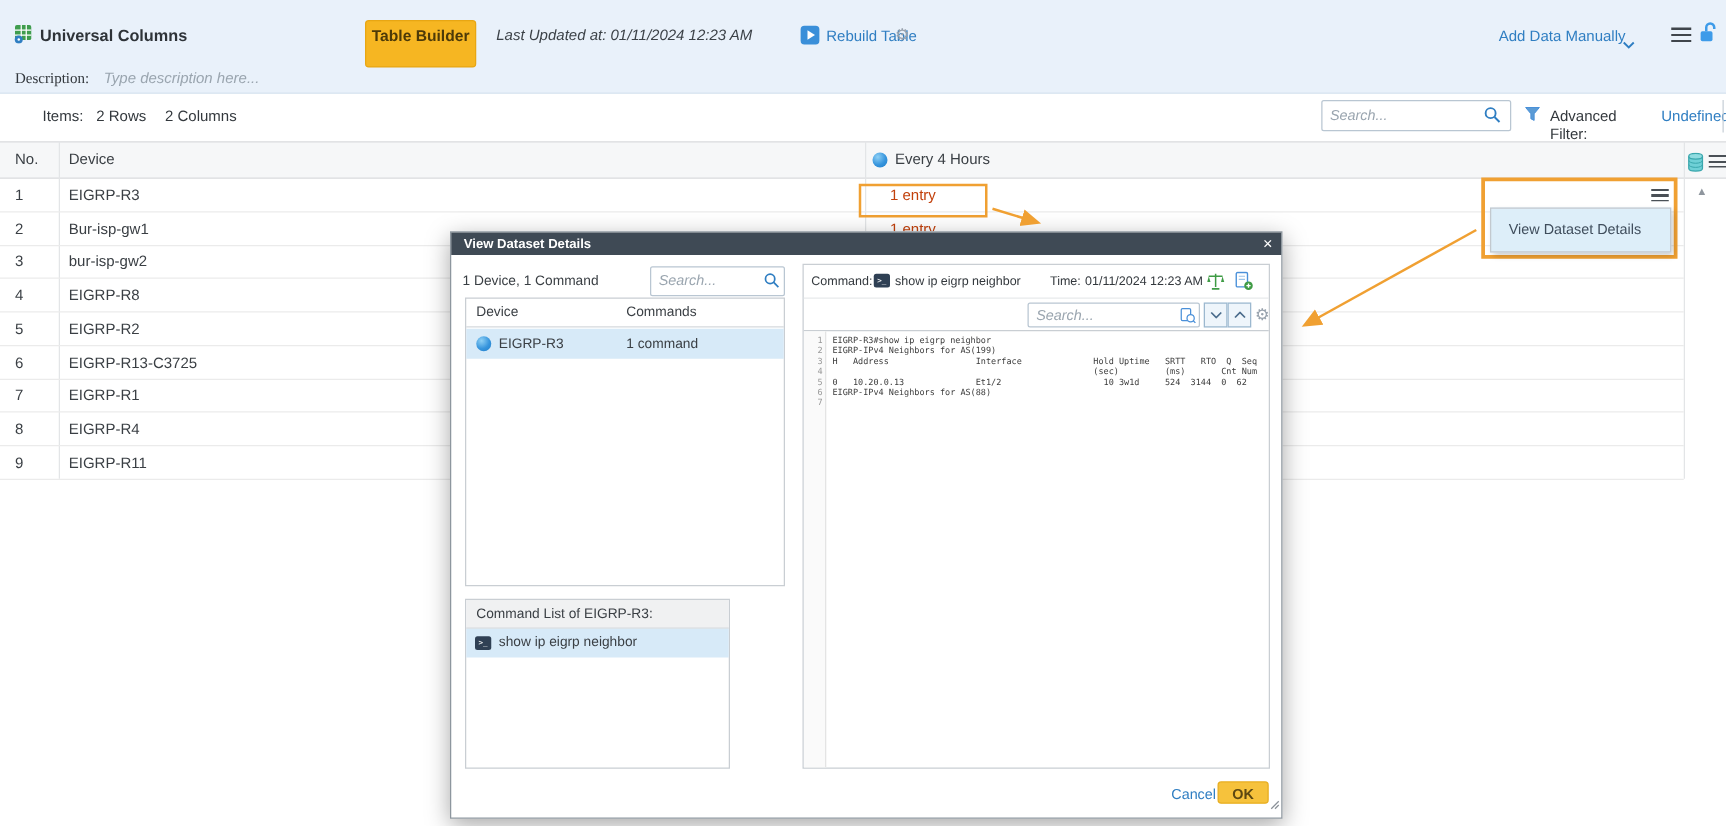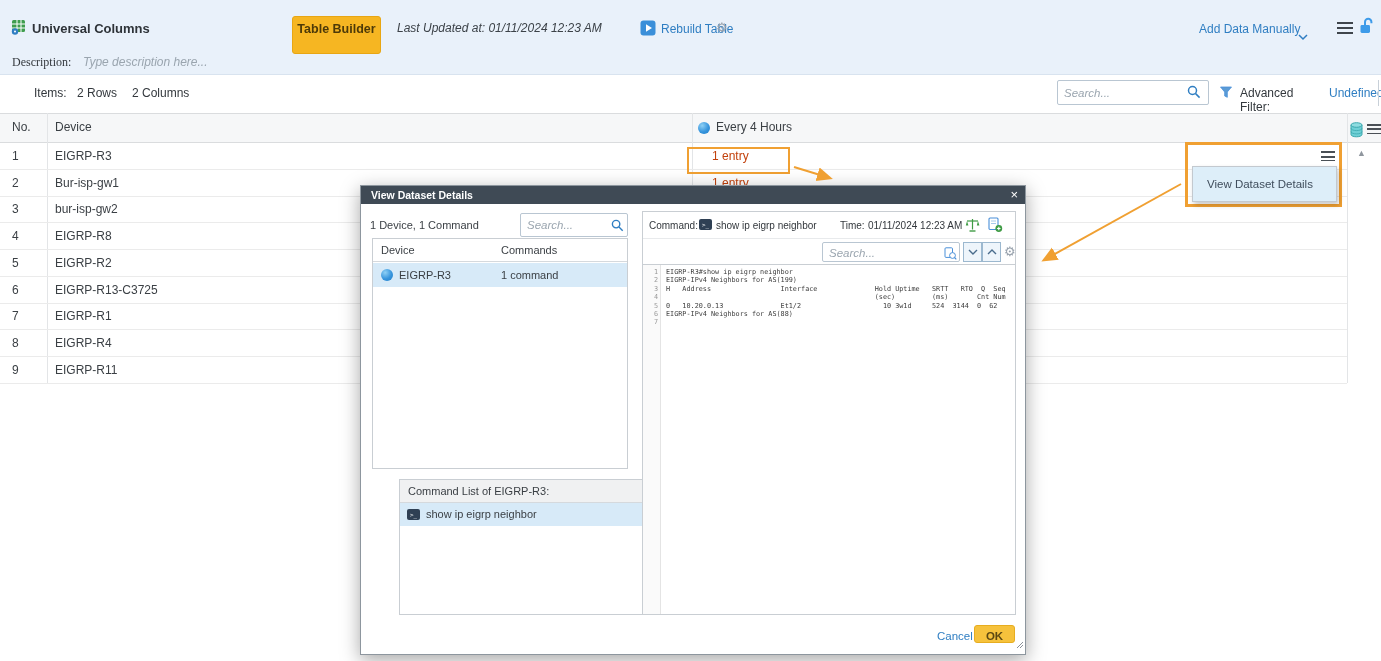--- a/index.html
+++ b/index.html
@@ -249,21 +249,21 @@
         <span class="abs" style="left:8px; top:5px;">Device</span>
         <span class="abs" style="left:128px; top:5px;">Commands</span>
       </div>
       <div class="abs sel-row p-small" style="left:0; top:24px; width:100%; height:24px;">
         <span class="globe abs" style="left:8px; top:6px;"></span>
         <span class="abs" style="left:26px; top:6px;">EIGRP-R3</span>
         <span class="abs" style="left:128px; top:6px;">1 command</span>
       </div>
     </div>
 
-    <div class="panel" style="left:11px; top:293px; width:268px; height:136px;margin-left:27px;">
+    <div class="panel" style="left:11px; top:293px; width:212px; height:136px;">
       <div class="abs p-small" style="left:0; top:0; width:100%; height:23px; background:#f0f1f2; border-bottom:1px solid #d5d9dd;">
         <span class="abs" style="left:8px; top:5px;">Command List of EIGRP-R3:</span>
       </div>
       <div class="abs sel-row p-small" style="left:0; top:23px; width:100%; height:23px;">
         <span class="cli-ic abs" style="left:7px; top:6px;">&gt;_</span>
         <span class="abs" style="left:26px; top:5px;">show ip eigrp neighbor</span>
       </div>
     </div>
 
     <div class="panel" style="left:281px; top:25px; width:374px; height:404px;">

